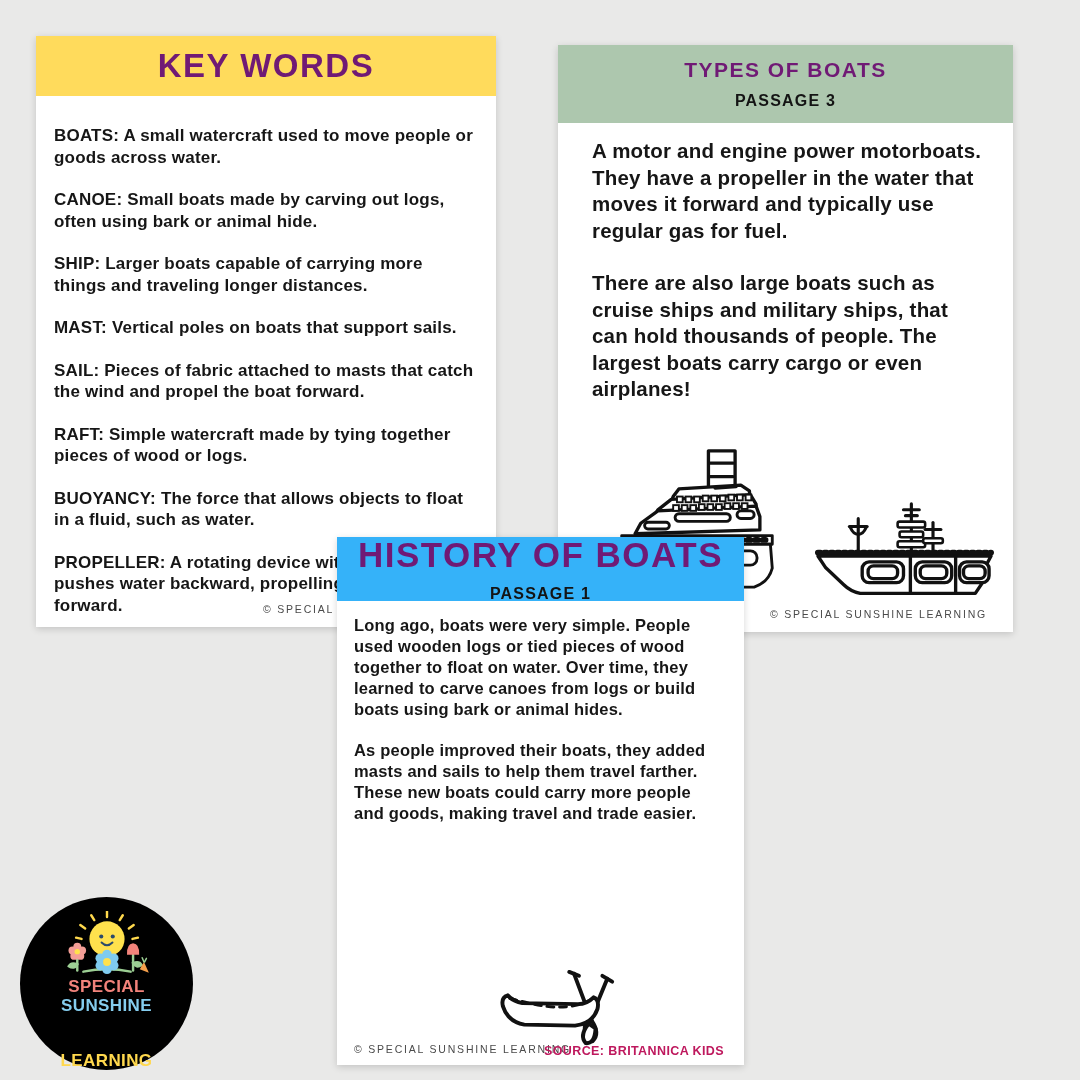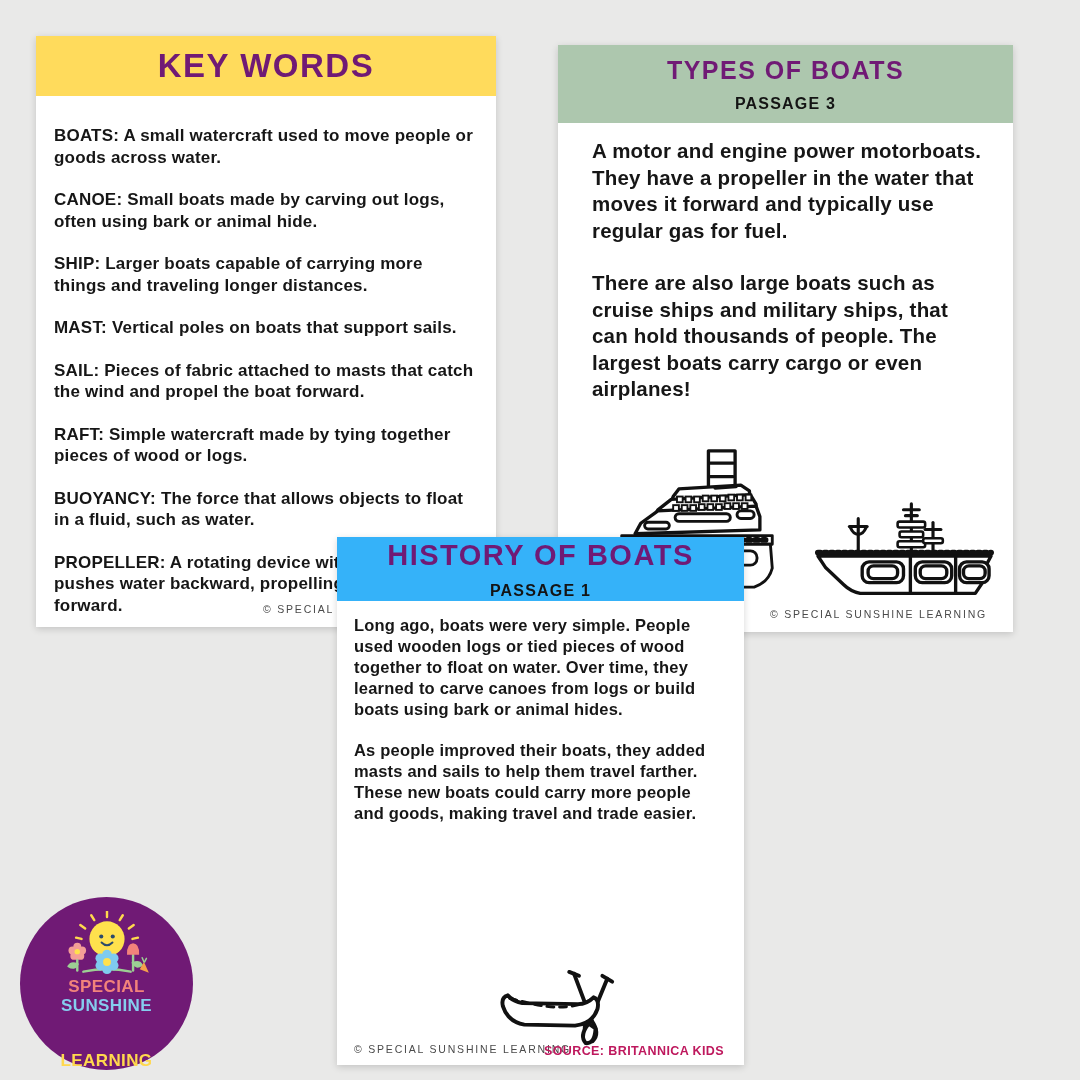--- a/index.html
+++ b/index.html
@@ -15,23 +15,23 @@
   }
   .card-keywords { left:36px; top:36px;  width:460px; height:591px; z-index:1; }
   .card-types    { left:558px; top:45px; width:455px; height:587px; z-index:2; }
   .card-history  { left:337px; top:537px; width:407px; height:528px; z-index:3; }
 
   .hdr { display:flex; flex-direction:column; align-items:center; justify-content:center; }
   .hdr .title { font-weight:bold; color:#701a75; letter-spacing:1.5px; }
   .hdr-keywords { height:60px; background:#ffdb5c; }
   .hdr-keywords .title { font-size:33px; }
   .hdr-types { height:78px; background:#adc7ae; }
-  .hdr-types .title { font-size:25px; }
+  .hdr-types .title { font-size:21px; }
   .hdr-history { height:64px; background:#35b2f9; }
-  .hdr-history .title { font-size:29px; }
+  .hdr-history .title { font-size:35px; }
   .subtitle { font-weight:bold; font-size:16px; letter-spacing:1.2px; color:#141414; margin-top:10px; }
 
   .kw-body { padding:13px 18px 0 18px; }
   .def { font-size:17px; line-height:21.5px; font-weight:bold; color:#161616; margin:16px 0 21px 0; letter-spacing:0.2px; }
 
   .types-body { padding:15px 30px 0 34px; }
   .types-body p { font-size:20.5px; line-height:26.5px; font-weight:bold; color:#161616; margin:0 0 26px 0; letter-spacing:0.2px; }
 
   .hist-body { padding:14px 20px 0 17px; }
   .hist-body p { font-size:16.5px; line-height:21px; font-weight:bold; color:#161616; margin:0 0 20px 0; letter-spacing:0.2px; }
@@ -42,21 +42,21 @@
   .hi-copy   { left:17px;  bottom:10px; }
   .source    { position:absolute; right:20px; bottom:7px; font-size:12.5px; font-weight:bold; color:#be185d; letter-spacing:0.4px; }
 
   .illus { position:absolute; }
   .illus-cruise  { left:58px;  top:402px; width:162px; }
   .illus-carrier { left:255px; top:452px; width:182px; }
   .illus-canoe   { left:160px; top:431px; width:122px; }
 
   .logo {
     position:absolute; left:20px; top:897px; width:173px; height:173px;
-    background:#701a75; border-radius:50%; z-index:4;
+    background:#000000; border-radius:50%; z-index:4;
     display:flex; flex-direction:column; align-items:center;
   }
   .logo svg { width:142px; height:90px; margin-top:14px; }
   .logo-text { text-align:center; font-weight:bold; font-size:17px; line-height:18.5px; letter-spacing:0.4px; margin-top:1px; }
   .logo-l1 { color:#f2837b; }
   .logo-l2 { color:#85cdee; }
   .logo-l3 { color:#ffd84d;margin-top:36px; }
 </style>
 </head>
 <body>

